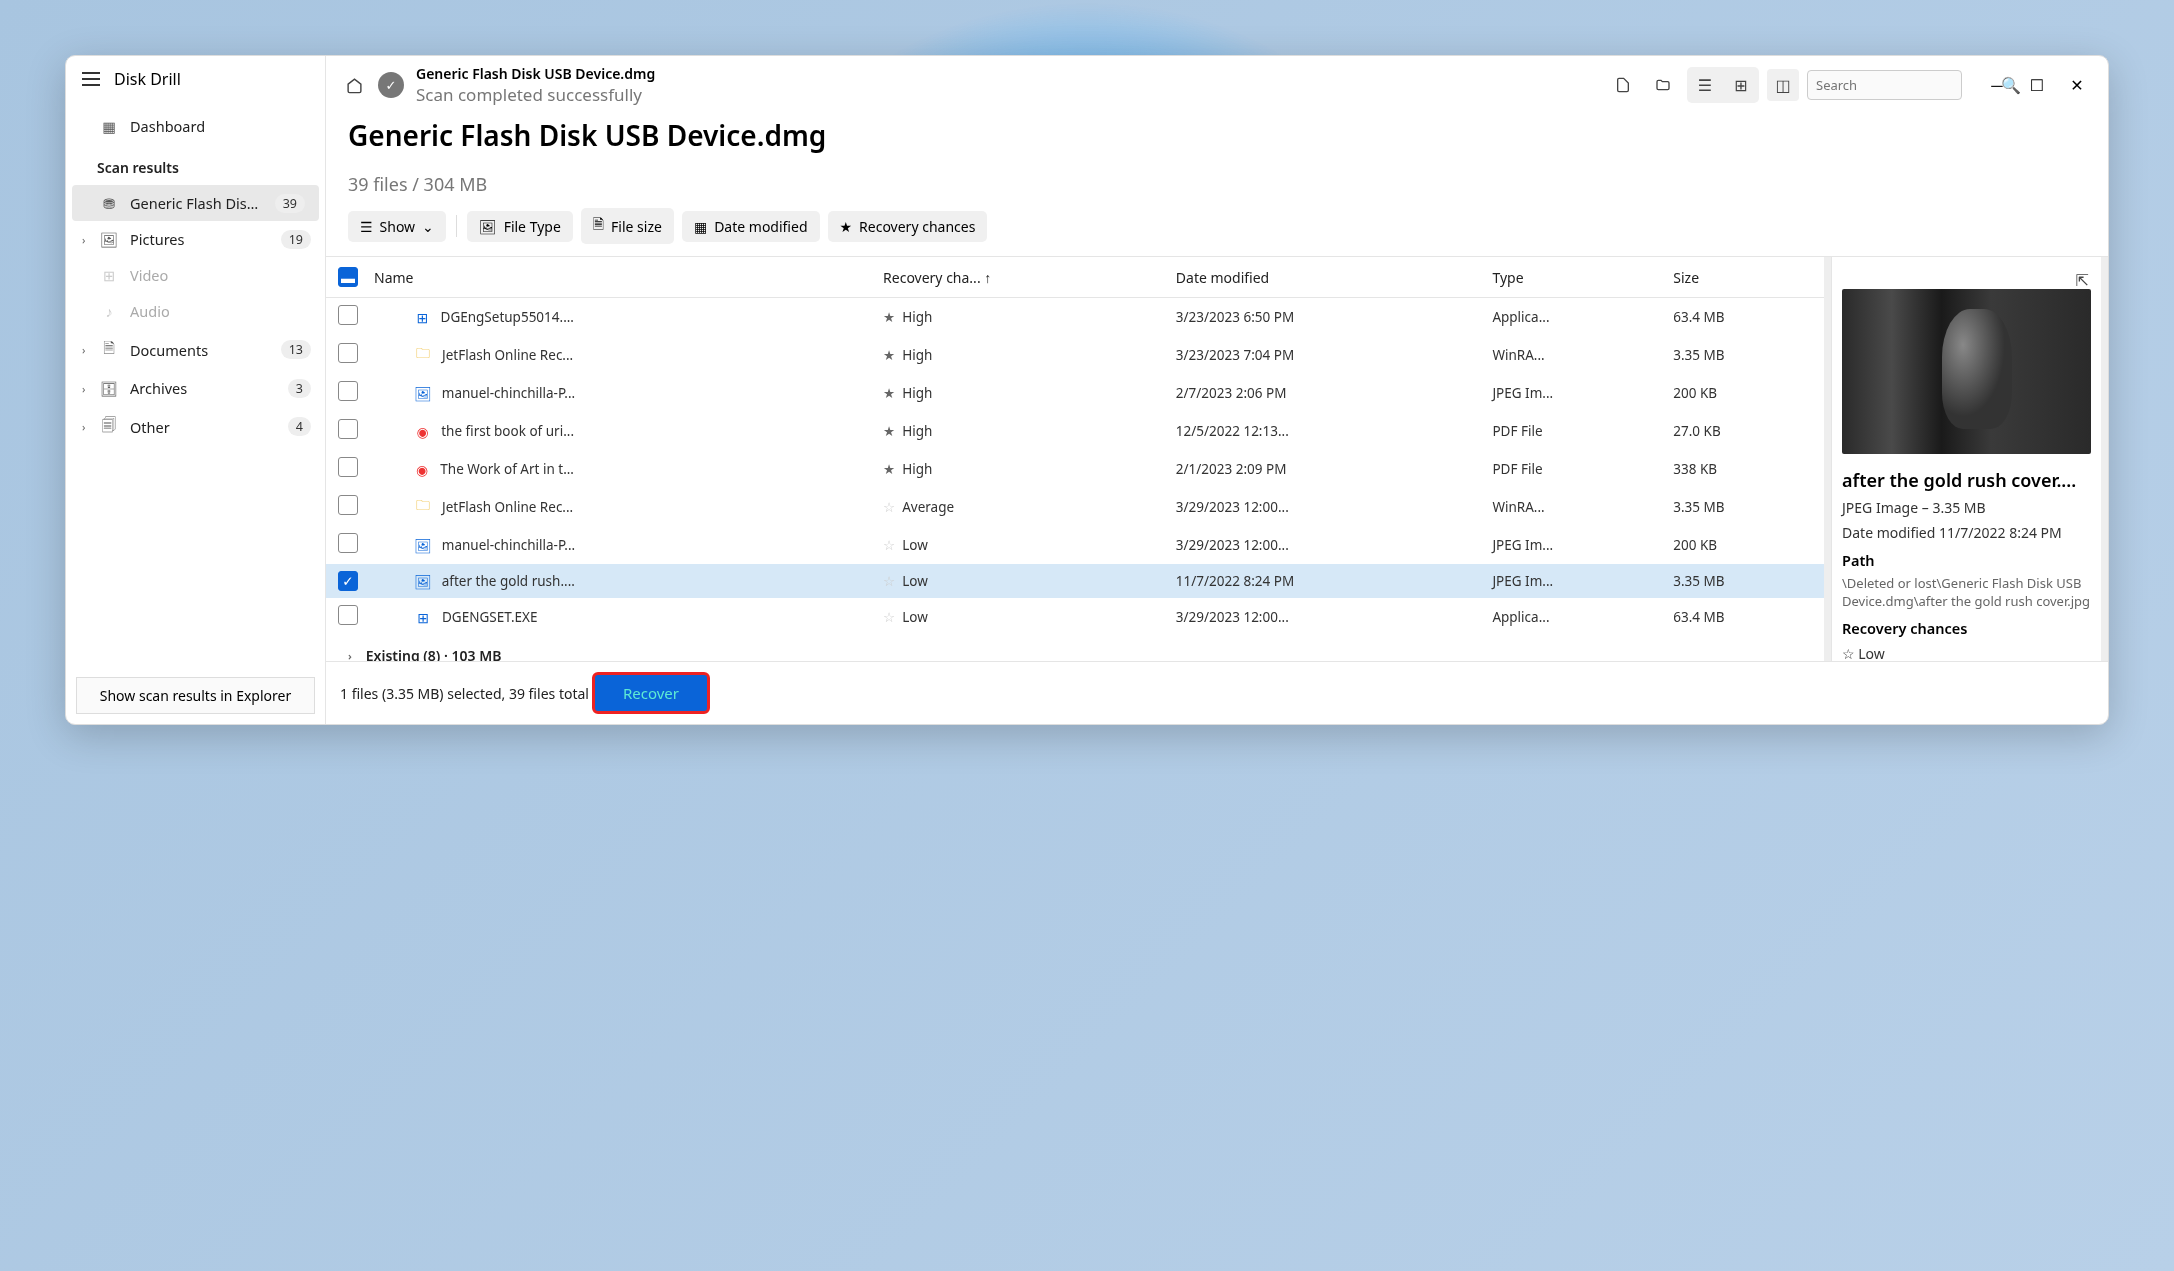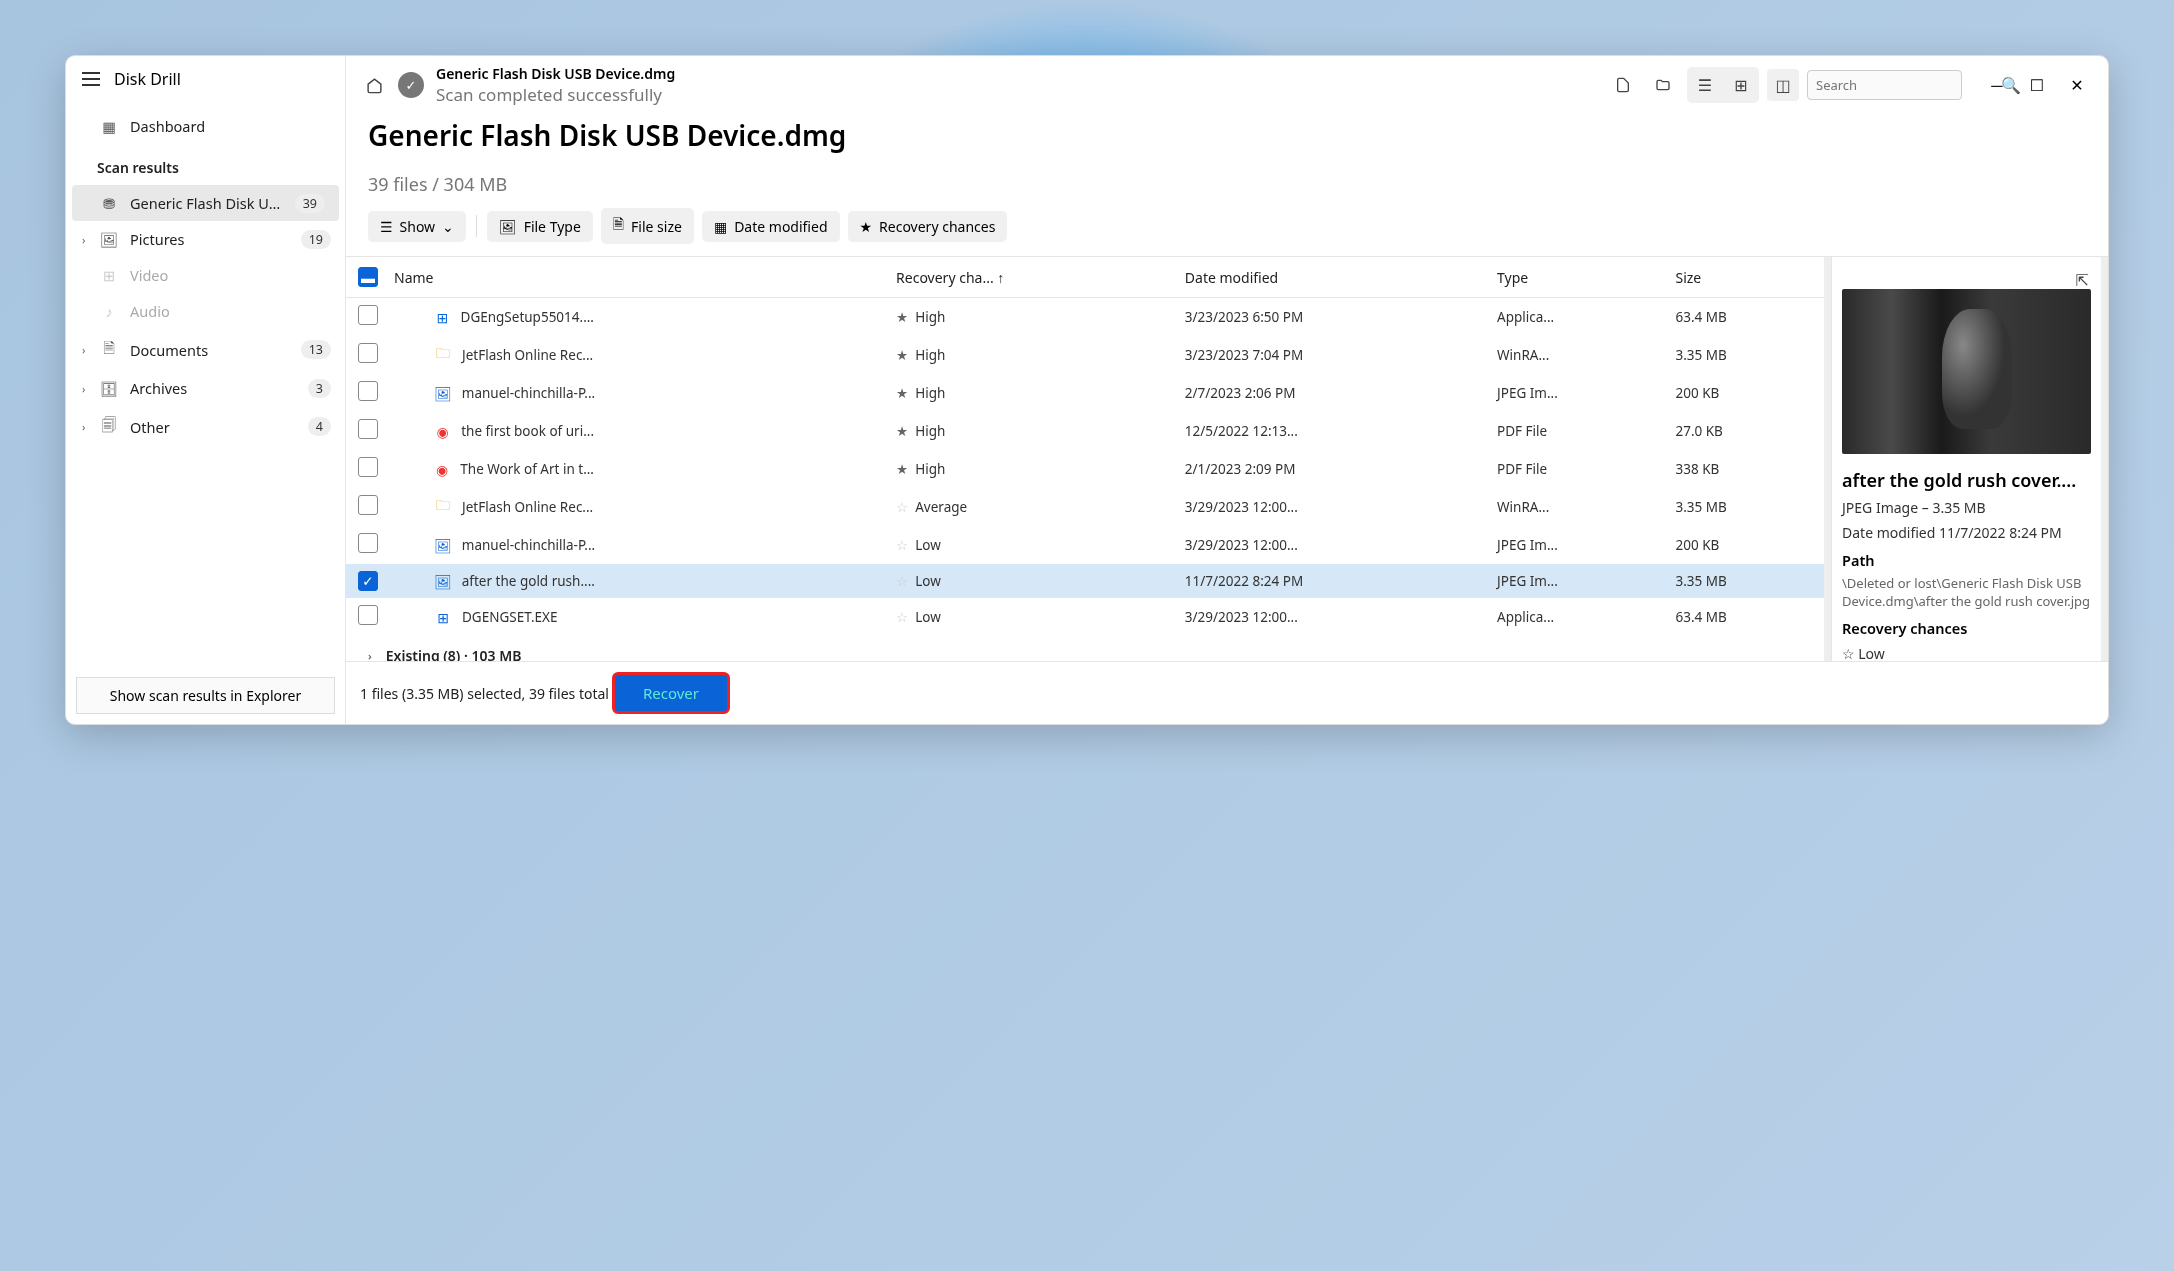--- a/index.html
+++ b/index.html
@@ -1,19 +1,19 @@
 <!DOCTYPE html>
 <html><head>
 <meta charset="utf-8">
 <style>
 * { box-sizing: border-box; margin: 0; padding: 0; font-family: "Segoe UI", system-ui, sans-serif; }
 body { background: linear-gradient(135deg, #a8c5e0 0%, #b8d0e8 100%); min-height: 100vh; padding: 55px 65px 0 65px; position: relative; overflow: hidden; }
 .bg-swoosh { position: absolute; top: 0; left: 50%; transform: translateX(-50%); width: 700px; height: 600px; background: radial-gradient(ellipse at center, #0078d4 0%, #0096ff 30%, transparent 70%); opacity: .7; border-radius: 50%; filter: blur(2px); z-index: 0; }
 .window { position: relative; z-index: 1; width: 100%; height: 670px; background: #fff; border-radius: 10px; box-shadow: 0 10px 40px rgba(0,0,0,.2); display: flex; overflow: hidden; border: 1px solid #ddd; }
-.sidebar { width: 280px; border-right: 1px solid #e5e5e5; display: flex; flex-direction: column; }
+.sidebar { width: 260px; border-right: 1px solid #e5e5e5; display: flex; flex-direction: column; }
 .side-head { display: flex; align-items: center; gap: 14px; padding: 12px 16px; }
 .hamburger { width: 18px; height: 14px; display: flex; flex-direction: column; justify-content: space-between; cursor: pointer; }
 .hamburger span { height: 2px; background: #333; }
 .side-section { padding: 6px 0; }
 .side-item { display: flex; align-items: center; gap: 12px; padding: 8px 14px 8px 34px; font-size: 14.5px; color: #222; cursor: pointer; position: relative; }
 .side-item.header { padding-left: 31px; font-weight: 600; cursor: default; font-size: 14px; text-align: center; }
 .side-item.dashboard { padding-left: 34px; }
 .side-item.selected { background: #e8e8e8; border-radius: 4px; margin: 0 6px; padding-left: 28px; }
 .side-item .chev { position: absolute; left: 16px; color: #666; font-size: 11px; }
 .side-item.muted { color: #aaa; }

